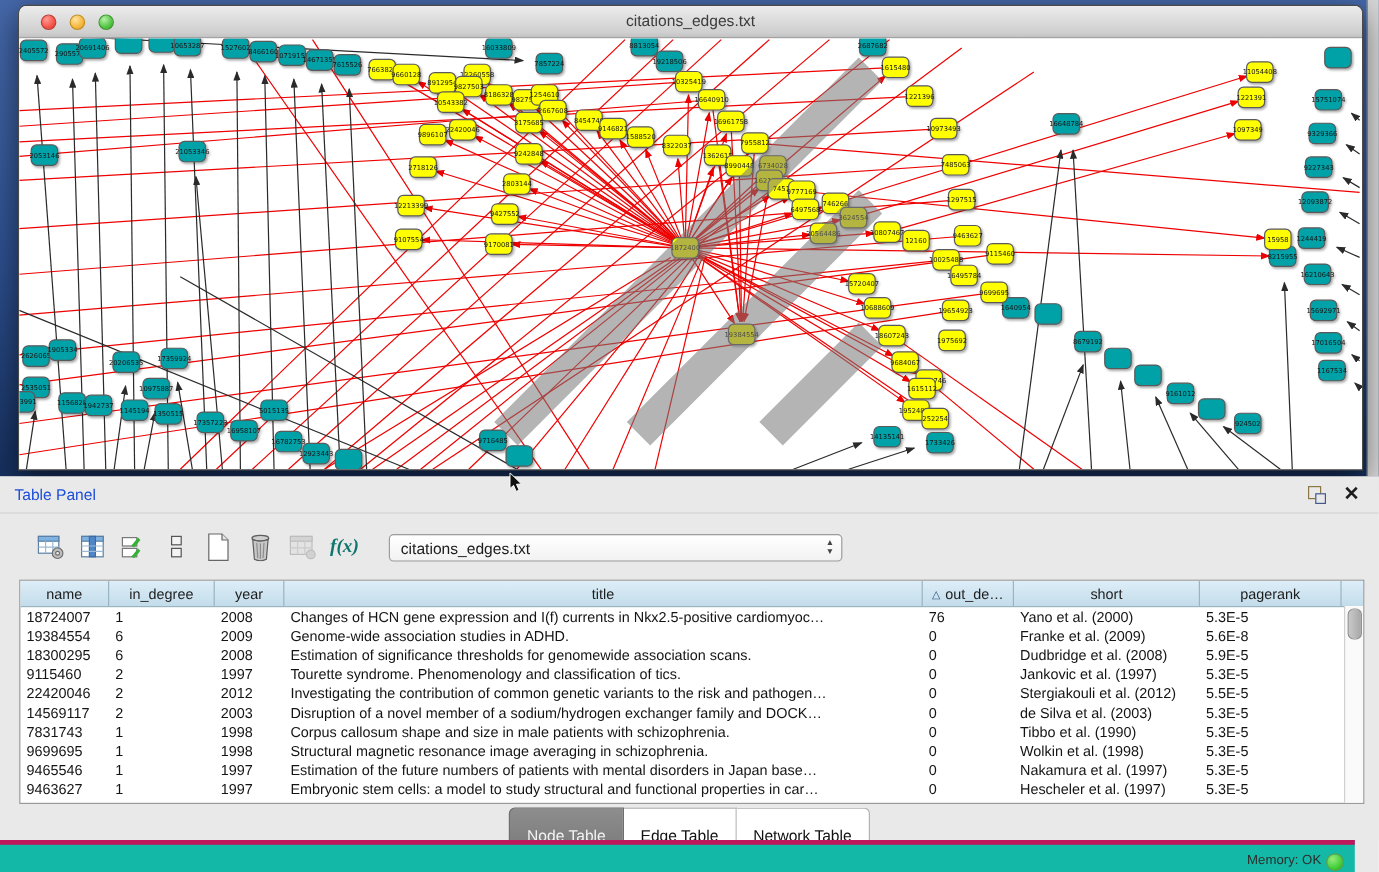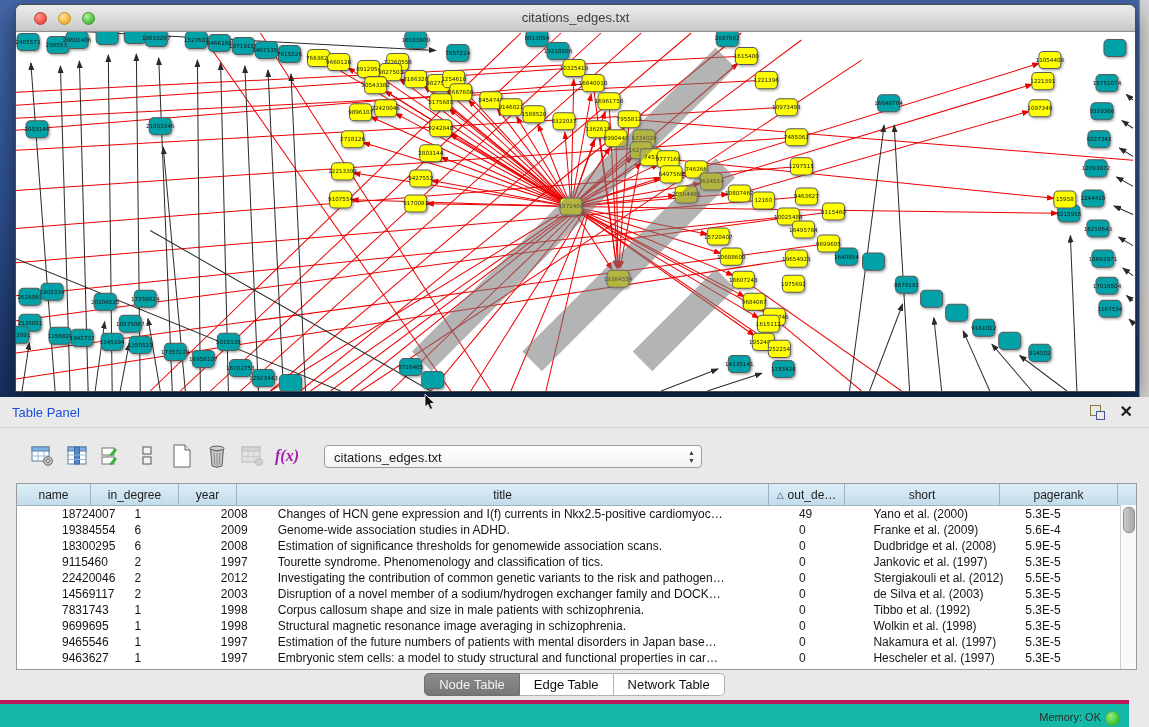--- a/index.html
+++ b/index.html
@@ -32,42 +32,42 @@
   #tablepanel{position:absolute;left:0;top:397px;width:1149px;height:303px;background:#e9e9e9;}
   .tp-header{height:30px;position:relative;border-bottom:1px solid #d6d6d6;}
   .tp-title{position:absolute;left:12px;top:8px;font-size:13px;color:#1d4ed8;}
   .float-icon{position:absolute;right:44px;top:8px;width:15px;height:15px;}
   .float-icon .b1{position:absolute;left:0;top:0;width:9px;height:9px;border:1.5px solid #8a7840;}
   .float-icon .b2{position:absolute;right:0;bottom:0;width:7px;height:7px;border:1.5px solid #44588c;background:#e9e9e9;}
   .close-x{position:absolute;right:16px;top:5px;font-size:16px;font-weight:bold;color:#1d1d1d;cursor:default;}
 
   .toolbar{position:absolute;left:30px;top:44px;height:30px;display:flex;align-items:center;gap:11px;}
   .tbi{width:24px;height:24px;display:flex;align-items:center;justify-content:center;}
-  .fx{font-family:"Liberation Serif",serif;font-style:italic;font-size:16px;color:#a21caf;font-weight:bold;}
+  .fx{font-family:"Liberation Serif",serif;font-style:italic;font-size:16px;color:#0f766e;font-weight:bold;}
   .net-select{margin-left:14px;width:378px;height:23px;background:linear-gradient(180deg,#ffffff,#f2f2f2);
               border:1px solid #9d9d9d;border-radius:4px;position:relative;
               font-size:13px;color:#1c1c1c;line-height:23px;padding-left:9px;box-sizing:border-box;}
   .net-select .stepper{position:absolute;right:6px;top:3px;font-size:7px;line-height:8px;color:#444;text-align:center;}
 
   .tblock{position:absolute;left:16px;top:86px;width:1119px;height:185px;
           border:1px solid #9a9a9a;background:#fff;overflow:hidden;}
   .thead{display:flex;height:21px;background:linear-gradient(180deg,#ddeef8,#c3dcEA);
          border-bottom:1px solid #9ab4c2;}
   .th{box-sizing:border-box;border-right:1px solid #9ab4c2;font-size:12px;color:#1c1c1c;
       display:flex;align-items:center;justify-content:center;overflow:hidden;white-space:nowrap;}
   .sorttri{font-size:9px;color:#24527d;margin-right:4px;}
-  .trow{display:flex;height:16px;align-items:center;padding-left:40px;}
+  .trow{display:flex;height:16px;align-items:center;}
   .td{box-sizing:border-box;padding-left:5px;font-size:12px;color:#141414;
       overflow:hidden;white-space:nowrap;}
   .vscroll{position:absolute;right:0;top:21px;width:15px;bottom:0;background:#fafafa;border-left:1px solid #d0d0d0;}
   .vthumb{position:absolute;left:2px;top:2px;width:10px;height:24px;border-radius:5px;
           background:linear-gradient(90deg,#c9c9c9,#a8a8a8);border:1px solid #909090;}
 
   .tabs{position:absolute;left:0;right:0;top:276px;display:flex;justify-content:center;}
-  .tab{height:21px;line-height:21px;font-size:13px;padding:0 14px;background:#fff;
+  .tab{height:21px;line-height:21px;font-size:13px;padding:12px 14px;background:#fff;
        border:1px solid #b2b2b2;border-left:none;color:#111;}
   .tab:first-child{border-left:1px solid #b2b2b2;border-radius:5px 0 0 5px;}
   .tab:last-child{border-radius:0 5px 5px 0;}
   .tab.sel{background:linear-gradient(180deg,#8d8d8d,#767676);color:#f3f3f3;border-color:#6f6f6f;}
 
   
   #statusbar{position:absolute;left:0;top:700px;width:1129px;height:27px;background:#14b8a6;
              border-top:4px solid #be185d;}
   .mem{position:absolute;right:28px;top:7px;font-size:11px;color:#2c2c2c;}
   .led{position:absolute;right:9px;top:7px;width:13px;height:13px;border-radius:50%;
@@ -590,32 +590,32 @@
         <div class="th" style="width: 118px;">
           <span>pagerank</span>
         </div>
       </div>
     <div id="tbody">
         <div class="trow">
           <div class="td" style="width: 74px;">18724007</div>
           <div class="td" style="width: 88px;">1</div>
           <div class="td" style="width: 58px;">2008</div>
           <div class="td" style="width: 532px;">Changes of HCN gene expression and I(f) currents in Nkx2.5-positive cardiomyoc…</div>
-          <div class="td" style="width: 76px;">49</div>
+          <div class="td" style="width: 76px;">76</div>
           <div class="td" style="width: 155px;">Yano et al. (2000)</div>
           <div class="td" style="width: 118px;">5.3E-5</div>
         </div>
         <div class="trow">
           <div class="td" style="width: 74px;">19384554</div>
           <div class="td" style="width: 88px;">6</div>
           <div class="td" style="width: 58px;">2009</div>
           <div class="td" style="width: 532px;">Genome-wide association studies in ADHD.</div>
           <div class="td" style="width: 76px;">0</div>
           <div class="td" style="width: 155px;">Franke et al. (2009)</div>
-          <div class="td" style="width: 118px;">5.6E-4</div>
+          <div class="td" style="width: 118px;">5.6E-8</div>
         </div>
         <div class="trow">
           <div class="td" style="width: 74px;">18300295</div>
           <div class="td" style="width: 88px;">6</div>
           <div class="td" style="width: 58px;">2008</div>
           <div class="td" style="width: 532px;">Estimation of significance thresholds for genomewide association scans.</div>
           <div class="td" style="width: 76px;">0</div>
           <div class="td" style="width: 155px;">Dudbridge et al. (2008)</div>
           <div class="td" style="width: 118px;">5.9E-5</div>
         </div>
@@ -645,21 +645,21 @@
           <div class="td" style="width: 76px;">0</div>
           <div class="td" style="width: 155px;">de Silva et al. (2003)</div>
           <div class="td" style="width: 118px;">5.3E-5</div>
         </div>
         <div class="trow">
           <div class="td" style="width: 74px;">7831743</div>
           <div class="td" style="width: 88px;">1</div>
           <div class="td" style="width: 58px;">1998</div>
           <div class="td" style="width: 532px;">Corpus callosum shape and size in male patients with schizophrenia.</div>
           <div class="td" style="width: 76px;">0</div>
-          <div class="td" style="width: 155px;">Tibbo et al. (1992)</div>
+          <div class="td" style="width: 155px;">Tibbo et al. (1990)</div>
           <div class="td" style="width: 118px;">5.3E-5</div>
         </div>
         <div class="trow">
           <div class="td" style="width: 74px;">9699695</div>
           <div class="td" style="width: 88px;">1</div>
           <div class="td" style="width: 58px;">1998</div>
           <div class="td" style="width: 532px;">Structural magnetic resonance image averaging in schizophrenia.</div>
           <div class="td" style="width: 76px;">0</div>
           <div class="td" style="width: 155px;">Wolkin et al. (1998)</div>
           <div class="td" style="width: 118px;">5.3E-5</div>

